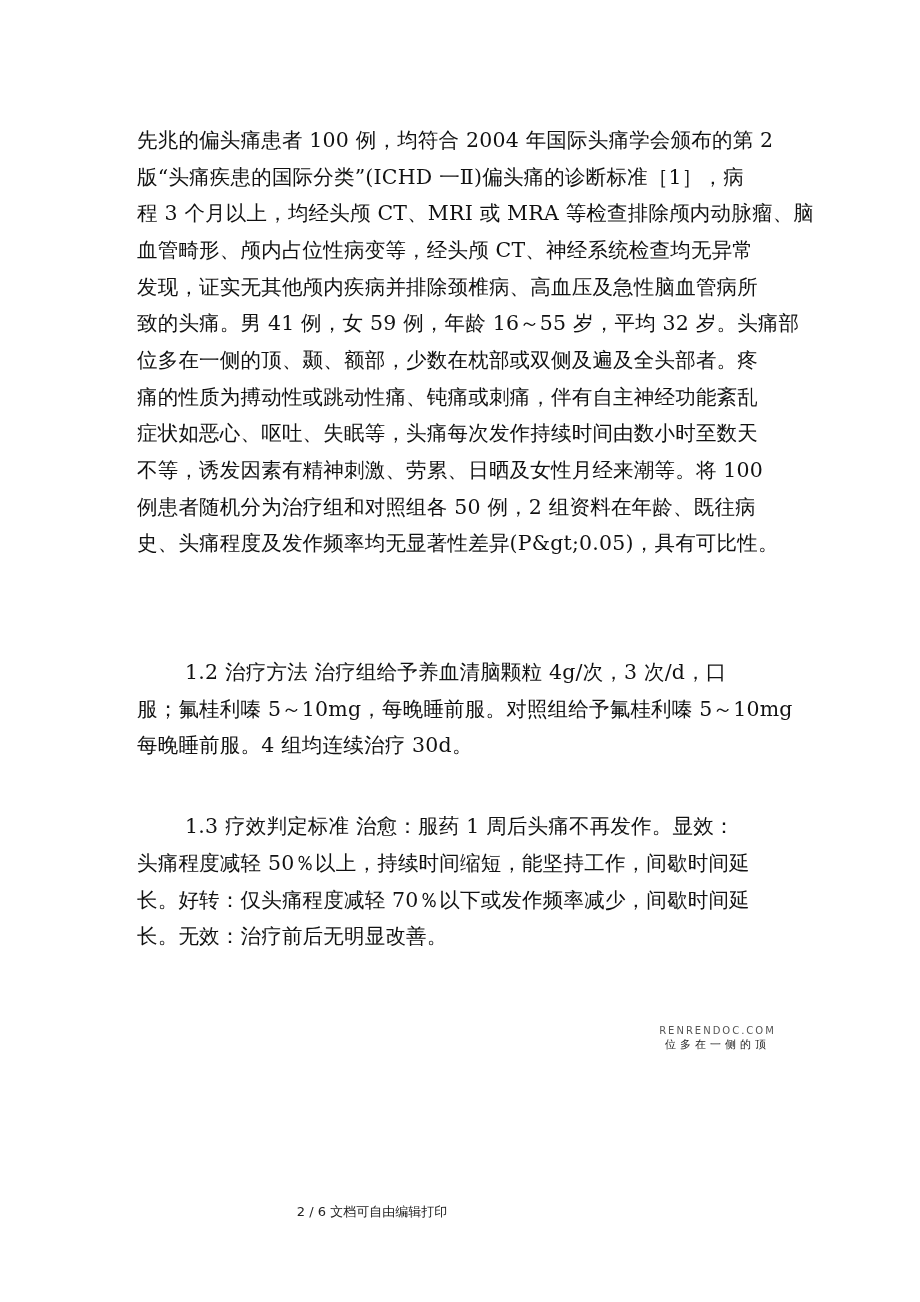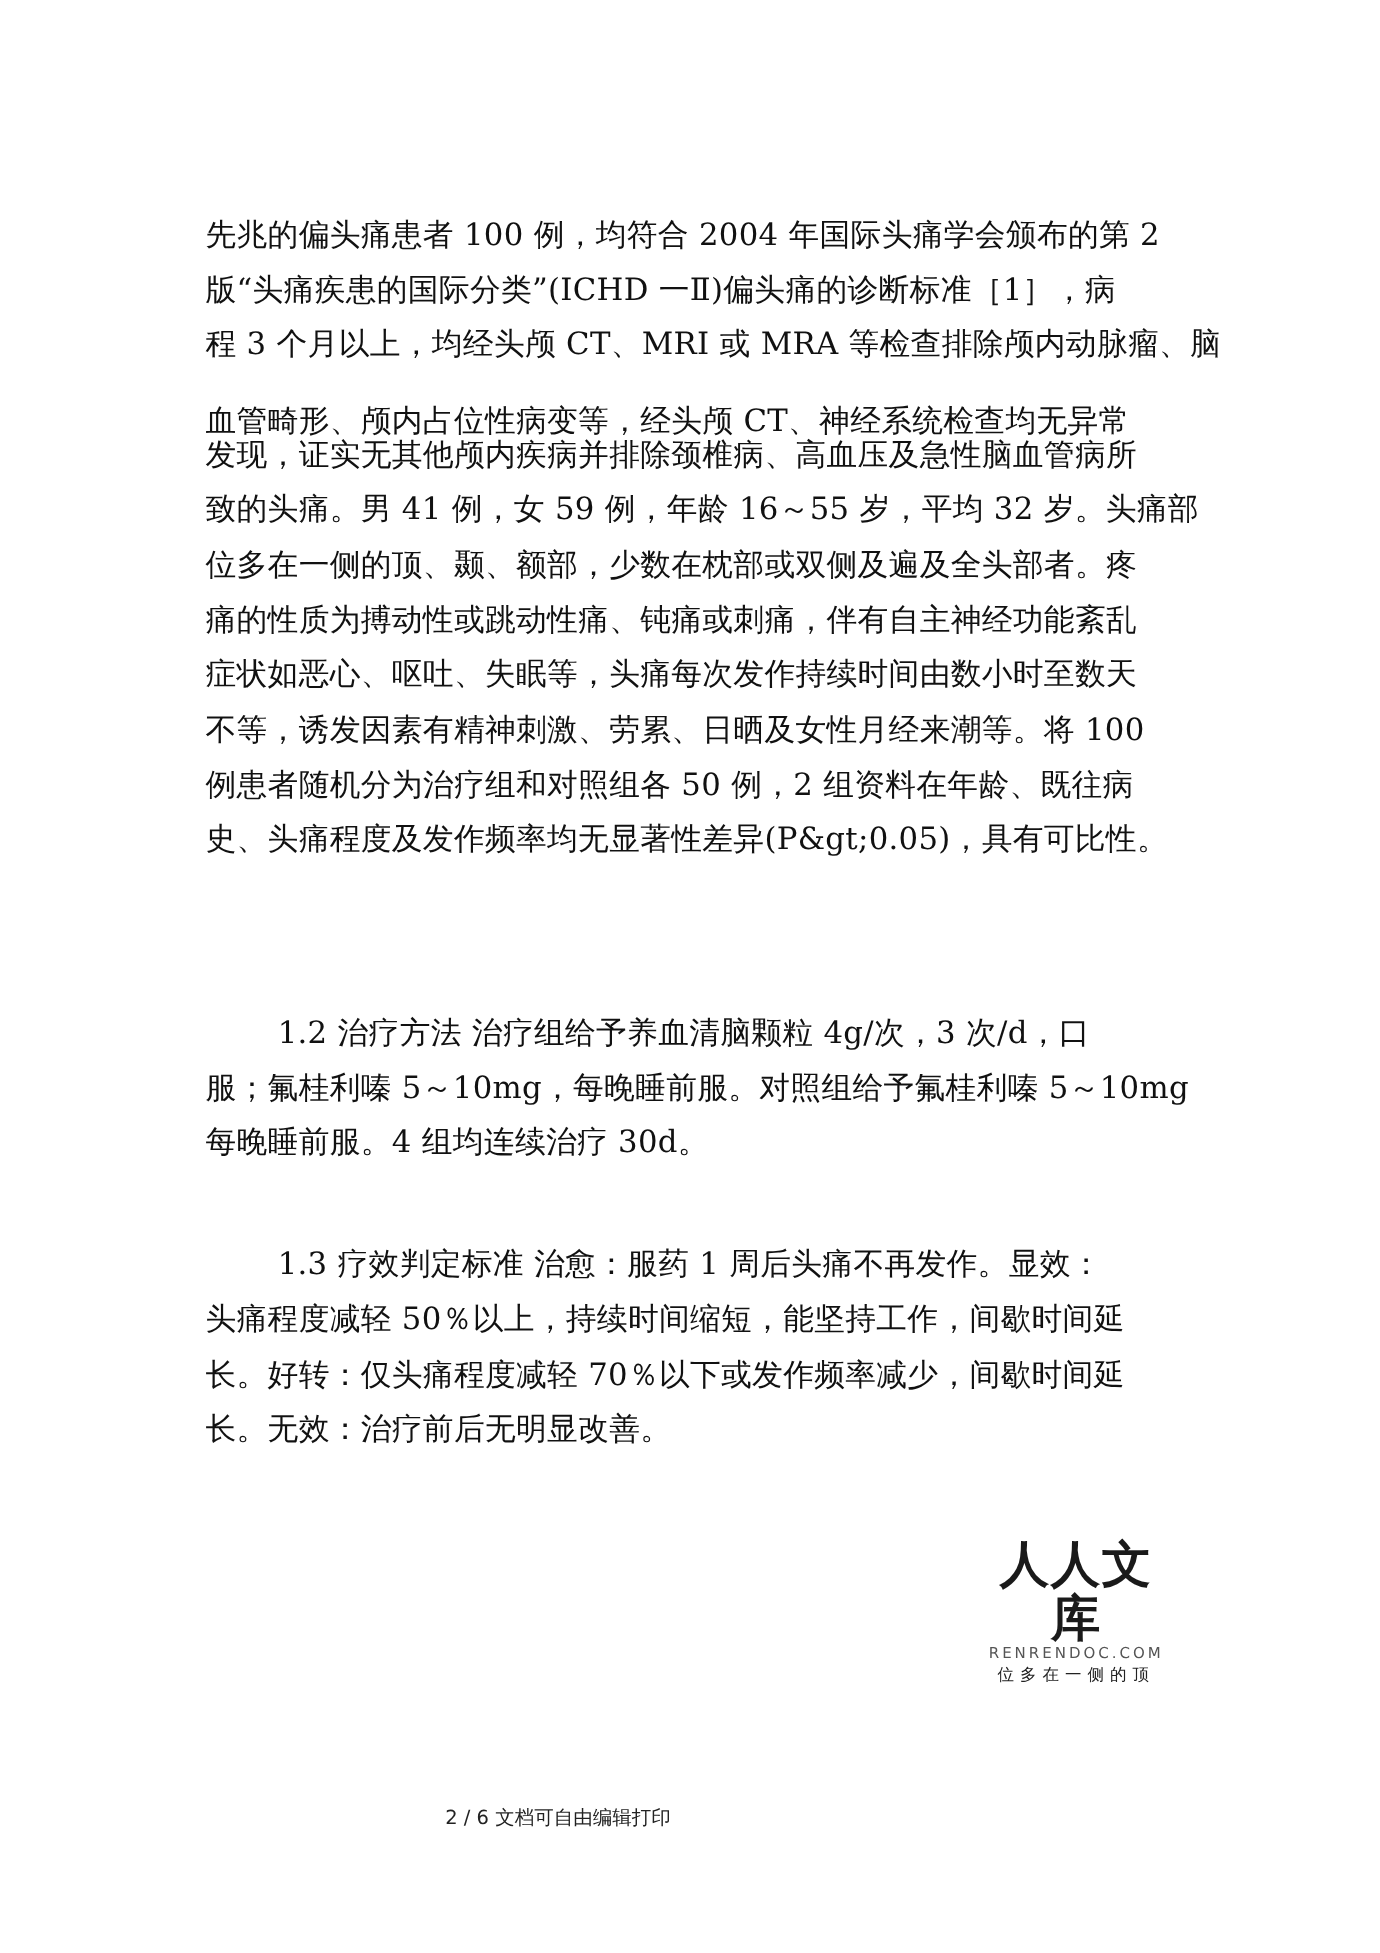--- a/index.html
+++ b/index.html
@@ -1,35 +1,35 @@
 <!DOCTYPE html>
 <html><head>
   <meta charset="utf-8">
   <style>
     html, body { margin: 0; padding: 0; background: #ffffff; }
     body { width: 920px; height: 1302px; position: relative; overflow: hidden;
            font-family: "DejaVu Serif", "Liberation Serif", serif; color: #111111; }
     .line { position: absolute; left: 137px; width: 660px; font-size: 20.5px; line-height: 24px;
-            white-space: nowrap; letter-spacing: 0.2px; margin-top: 16px; }
+            white-space: nowrap; letter-spacing: 0.2px; }
     .footer { position: absolute; left: 0; width: 744px; top: 1203px; text-align: center;
               font-family: "DejaVu Sans", "Liberation Sans", sans-serif; font-size: 13px; color: #222; }
     .wm { position: absolute; left: 650px; top: 1025px; width: 135px; text-align: center; }
     .wm-title { font-family: "DejaVu Serif", serif; font-weight: bold; font-size: 33px; line-height: 36px; color: #1a1a1a; letter-spacing: 1px; }
     .wm-url { font-family: "DejaVu Sans", sans-serif; font-size: 10px; letter-spacing: 2px; color: #555; line-height: 12px; }
     .wm-sub { font-family: "DejaVu Sans", sans-serif; font-size: 11px; letter-spacing: 4px; color: #222; line-height: 16px; }
   </style>
 </head>
 <body>
 
 <div>
   <div>
     <div class="line" style="top:128px">先兆的偏头痛患者 100 例，均符合 2004 年国际头痛学会颁布的第 2</div>
     <div class="line" style="top:165px">版“头痛疾患的国际分类”(ICHD 一Ⅱ)偏头痛的诊断标准［1］，病</div>
     <div class="line" style="top:201px">程 3 个月以上，均经头颅 CT、MRI 或 MRA 等检查排除颅内动脉瘤、脑</div>
-    <div class="line" style="top:252px">血管畸形、颅内占位性病变等，经头颅 CT、神经系统检查均无异常</div>
+    <div class="line" style="top:238px">血管畸形、颅内占位性病变等，经头颅 CT、神经系统检查均无异常</div>
     <div class="line" style="top:275px">发现，证实无其他颅内疾病并排除颈椎病、高血压及急性脑血管病所</div>
     <div class="line" style="top:311px">致的头痛。男 41 例，女 59 例，年龄 16～55 岁，平均 32 岁。头痛部</div>
     <div class="line" style="top:348px">位多在一侧的顶、颞、额部，少数在枕部或双侧及遍及全头部者。疼</div>
     <div class="line" style="top:385px">痛的性质为搏动性或跳动性痛、钝痛或刺痛，伴有自主神经功能紊乱</div>
     <div class="line" style="top:421px">症状如恶心、呕吐、失眠等，头痛每次发作持续时间由数小时至数天</div>
     <div class="line" style="top:458px">不等，诱发因素有精神刺激、劳累、日晒及女性月经来潮等。将 100</div>
     <div class="line" style="top:495px">例患者随机分为治疗组和对照组各 50 例，2 组资料在年龄、既往病</div>
     <div class="line" style="top:531px">史、头痛程度及发作频率均无显著性差异(P&amp;gt;0.05)，具有可比性。</div>
   </div>
 
@@ -40,19 +40,18 @@
   </div>
 
   <div>
     <div class="line" style="top:814px">　　 1.3 疗效判定标准 治愈：服药 1 周后头痛不再发作。显效：</div>
     <div class="line" style="top:851px">头痛程度减轻 50％以上，持续时间缩短，能坚持工作，间歇时间延</div>
     <div class="line" style="top:888px">长。好转：仅头痛程度减轻 70％以下或发作频率减少，间歇时间延</div>
     <div class="line" style="top:924px">长。无效：治疗前后无明显改善。</div>
   </div>
 
   <div class="wm">
-    <div class="wm-title">人人文库</div>
     <div class="wm-url">RENRENDOC.COM</div>
     <div class="wm-sub">位多在一侧的顶</div>
   </div>
 
   <div class="footer">2 / 6 文档可自由编辑打印</div>
 </div>
 
 </body></html>

